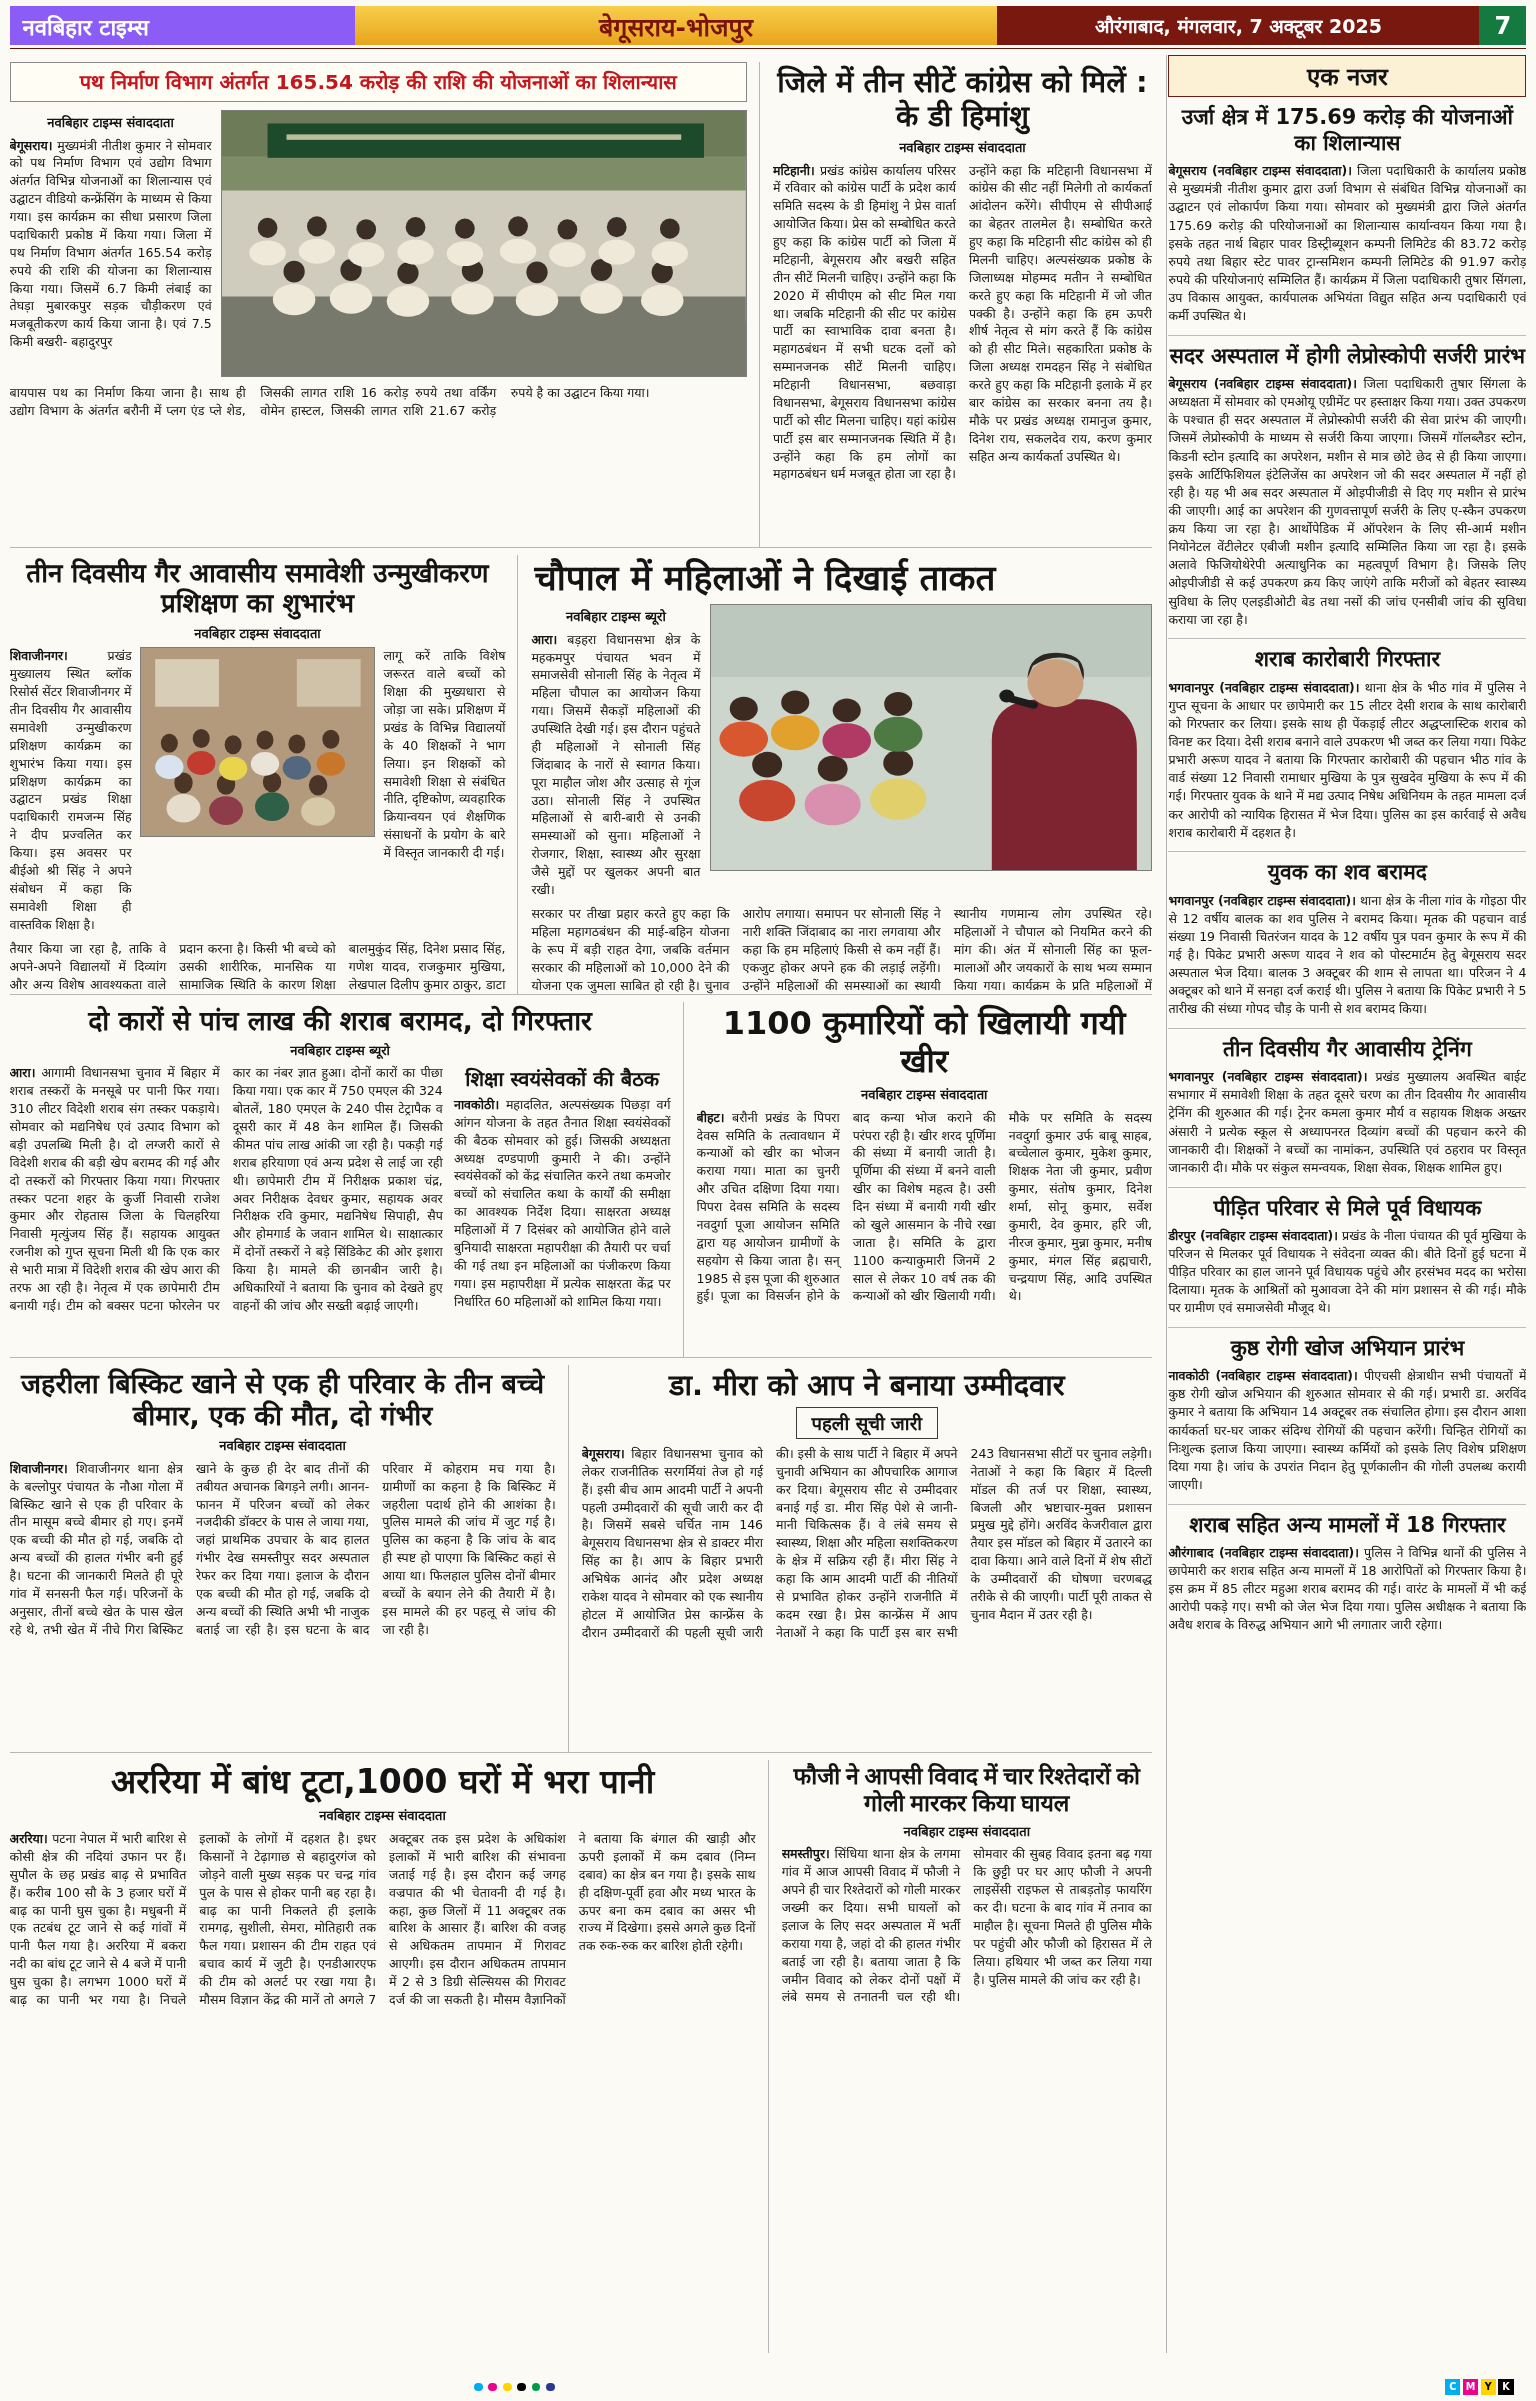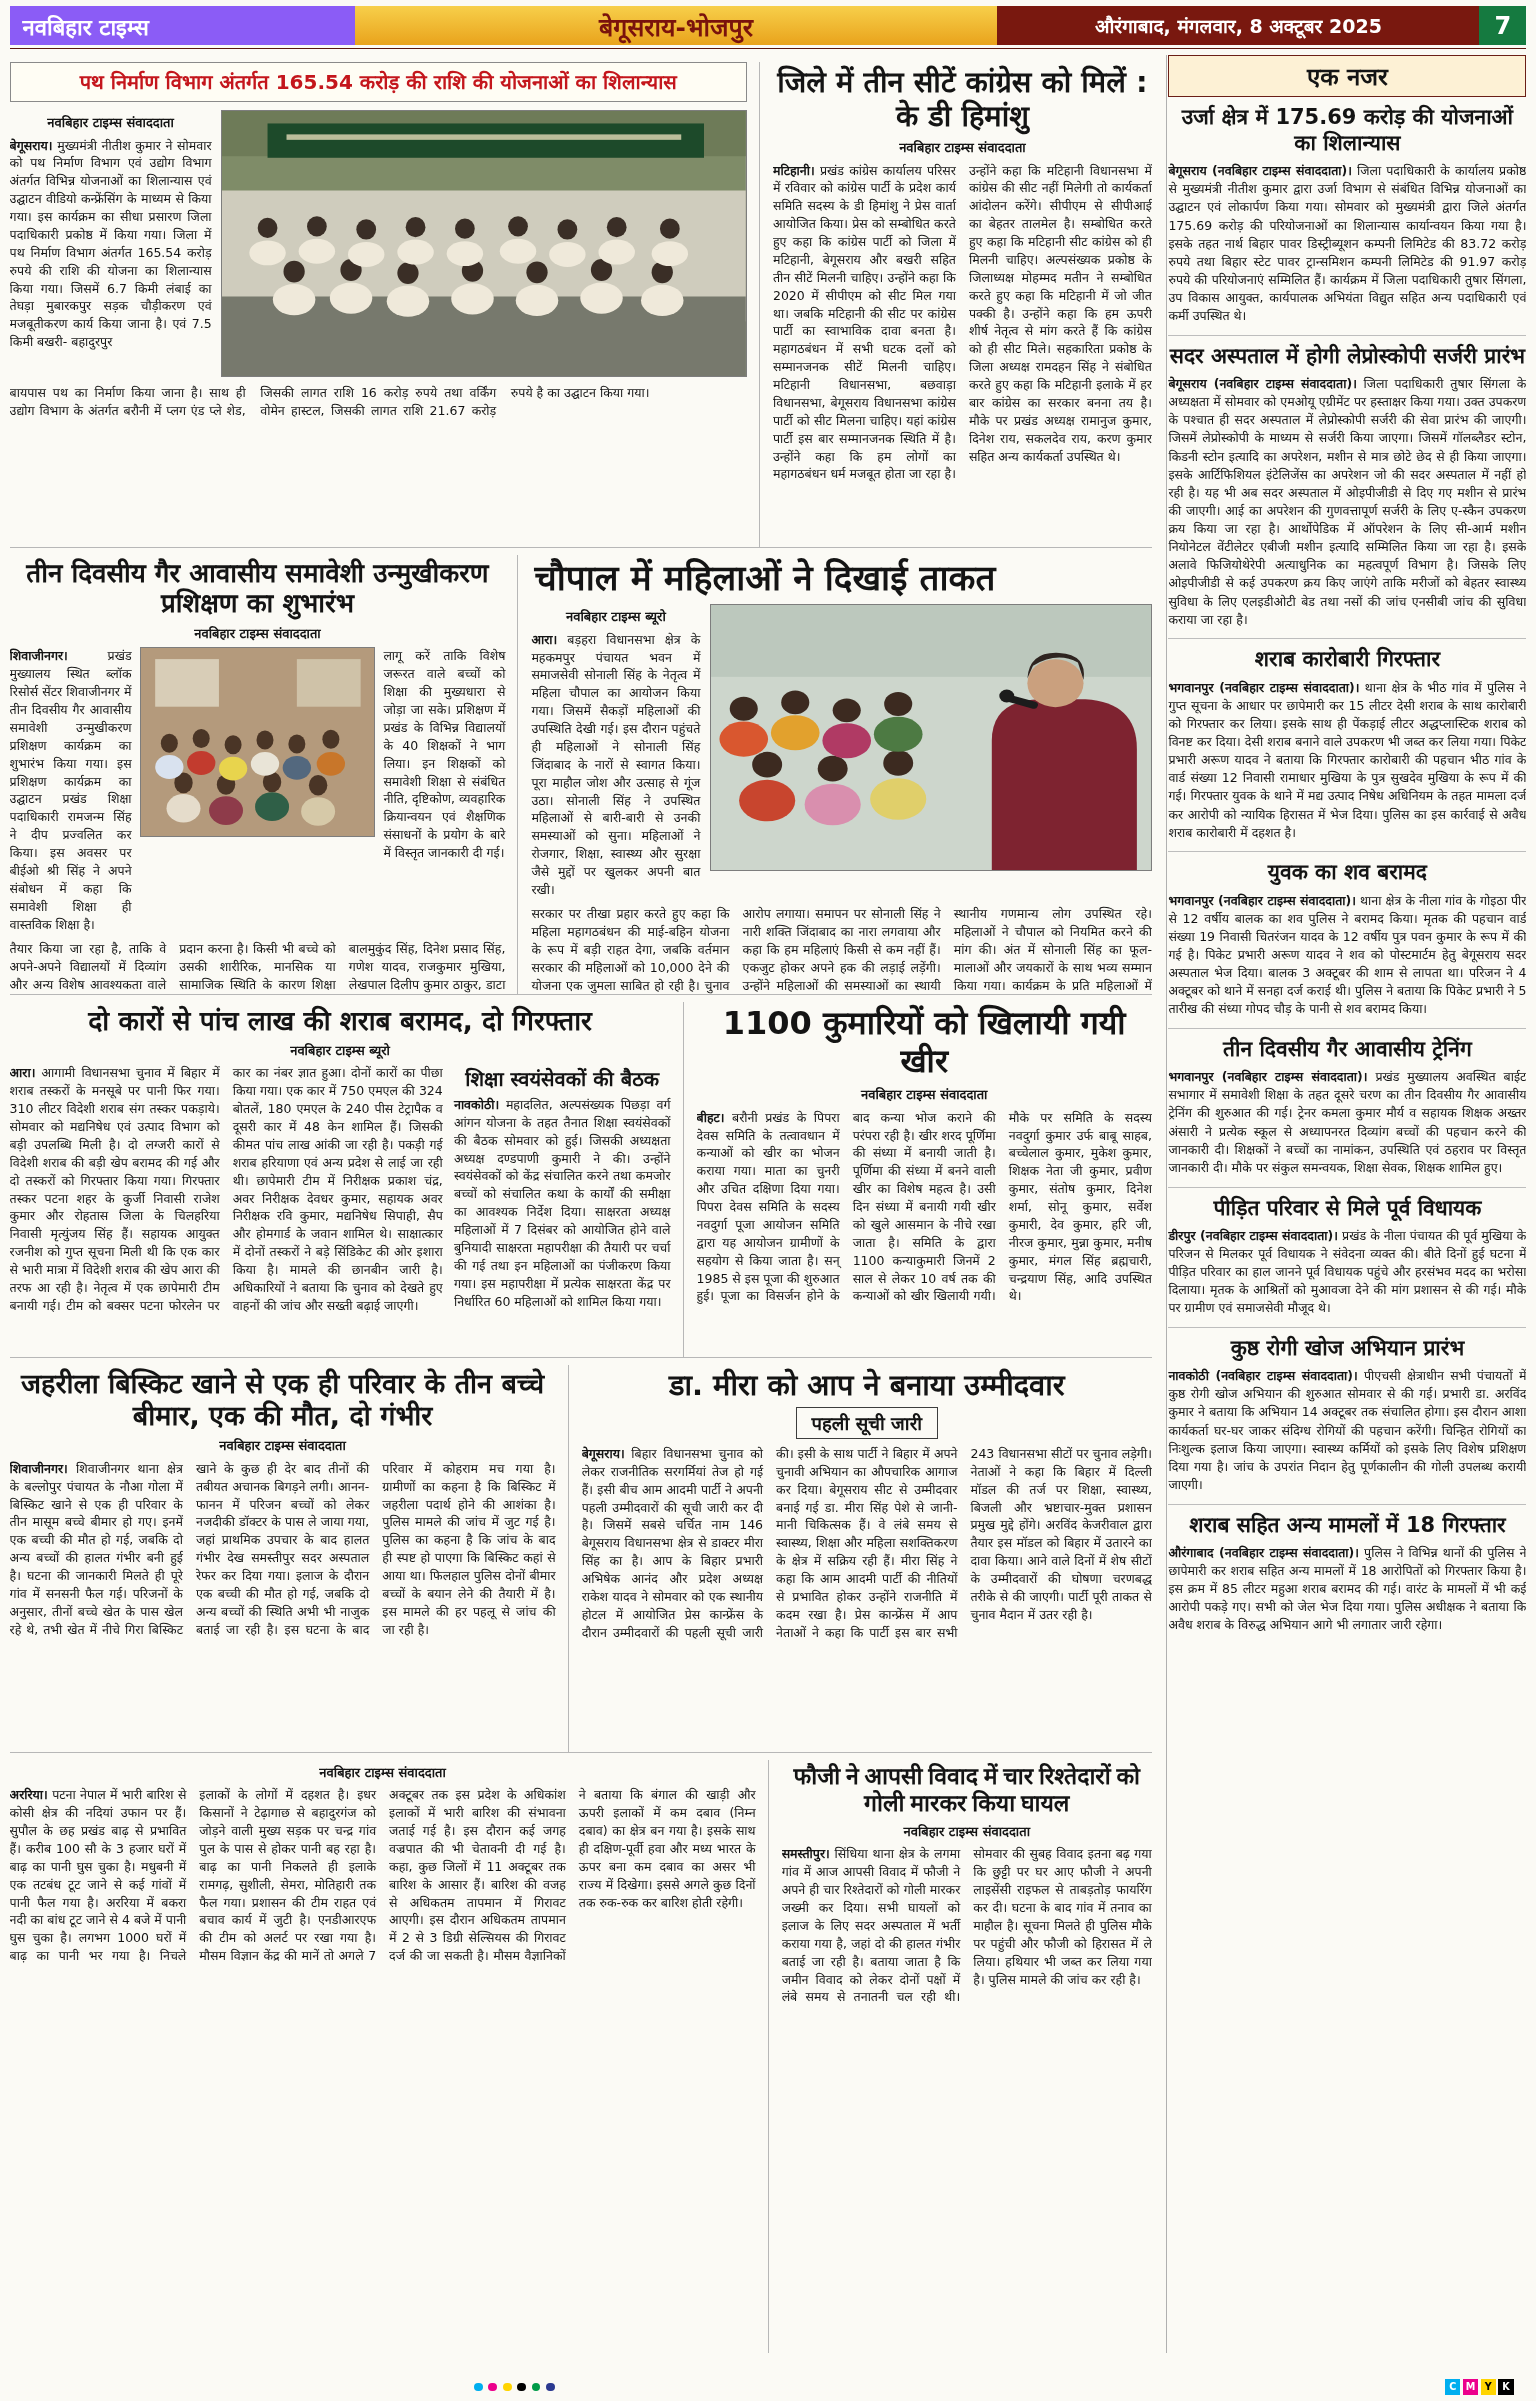--- a/index.html
+++ b/index.html
@@ -86,21 +86,21 @@
   .cmyk .c{background:#00aeef} .cmyk .m{background:#ec008c} .cmyk .y{background:#ffd400;color:#000} .cmyk .k{background:#000}
 </style>
 </head>
 <body>
 
 <div class="page">
 
   <header class="masthead">
     <div class="mh-cell mh-left">नवबिहार टाइम्स</div>
     <div class="mh-cell mh-center">बेगूसराय-भोजपुर</div>
-    <div class="mh-cell mh-right">औरंगाबाद, मंगलवार, 8 अक्टूबर 2025</div>
+    <div class="mh-cell mh-right">औरंगाबाद, मंगलवार, 7 अक्टूबर 2025</div>
     <div class="mh-cell mh-num">7</div>
   </header>
   <div class="rule"></div>
 
   <div class="content">
 
     <div class="main">
 
       <section class="band band1">
         <article class="vline">
@@ -300,20 +300,21 @@
           <span class="kicker">पहली सूची जारी</span>
           <div class="cols3">
             <p class="bt"><b class="dl">बेगूसराय।</b>
               <span>बिहार विधानसभा चुनाव को लेकर राजनीतिक सरगर्मियां तेज हो गई हैं। इसी बीच आम आदमी पार्टी ने अपनी पहली उम्मीदवारों की सूची जारी कर दी है। जिसमें सबसे चर्चित नाम 146 बेगूसराय विधानसभा क्षेत्र से डाक्टर मीरा सिंह का है। आप के बिहार प्रभारी अभिषेक आनंद और प्रदेश अध्यक्ष राकेश यादव ने सोमवार को एक स्थानीय होटल में आयोजित प्रेस कान्फ्रेंस के दौरान उम्मीदवारों की पहली सूची जारी की। इसी के साथ पार्टी ने बिहार में अपने चुनावी अभियान का औपचारिक आगाज कर दिया। बेगूसराय सीट से उम्मीदवार बनाई गई डा. मीरा सिंह पेशे से जानी-मानी चिकित्सक हैं। वे लंबे समय से स्वास्थ्य, शिक्षा और महिला सशक्तिकरण के क्षेत्र में सक्रिय रही हैं। मीरा सिंह ने कहा कि आम आदमी पार्टी की नीतियों से प्रभावित होकर उन्होंने राजनीति में कदम रखा है। प्रेस कान्फ्रेंस में आप नेताओं ने कहा कि पार्टी इस बार सभी 243 विधानसभा सीटों पर चुनाव लड़ेगी। नेताओं ने कहा कि बिहार में दिल्ली मॉडल की तर्ज पर शिक्षा, स्वास्थ्य, बिजली और भ्रष्टाचार-मुक्त प्रशासन प्रमुख मुद्दे होंगे। अरविंद केजरीवाल द्वारा तैयार इस मॉडल को बिहार में उतारने का दावा किया। आने वाले दिनों में शेष सीटों के उम्मीदवारों की घोषणा चरणबद्ध तरीके से की जाएगी। पार्टी पूरी ताकत से चुनाव मैदान में उतर रही है।</span></p>
           </div>
         </article>
       </section>
 
       <section class="band band5">
         <article class="vline">
+          <h2 class="h2 dam-h">अररिया में बांध टूटा,1000 घरों में भरा पानी</h2>
           <div class="by">नवबिहार टाइम्स संवाददाता</div>
           <div class="cols4">
             <p class="bt"><b class="dl">अररिया।</b>
               <span>पटना नेपाल में भारी बारिश से कोसी क्षेत्र की नदियां उफान पर हैं। सुपौल के छह प्रखंड बाढ़ से प्रभावित हैं। करीब 100 सौ के 3 हजार घरों में बाढ़ का पानी घुस चुका है। मधुबनी में एक तटबंध टूट जाने से कई गांवों में पानी फैल गया है। अररिया में बकरा नदी का बांध टूट जाने से 4 बजे में पानी घुस चुका है। लगभग 1000 घरों में बाढ़ का पानी भर गया है। निचले इलाकों के लोगों में दहशत है। इधर किसानों ने टेढ़ागाछ से बहादुरगंज को जोड़ने वाली मुख्य सड़क पर चन्द्र गांव पुल के पास से होकर पानी बह रहा है। बाढ़ का पानी निकलते ही इलाके रामगढ़, सुशीली, सेमरा, मोतिहारी तक फैल गया। प्रशासन की टीम राहत एवं बचाव कार्य में जुटी है। एनडीआरएफ की टीम को अलर्ट पर रखा गया है। मौसम विज्ञान केंद्र की मानें तो अगले 7 अक्टूबर तक इस प्रदेश के अधिकांश इलाकों में भारी बारिश की संभावना जताई गई है। इस दौरान कई जगह वज्रपात की भी चेतावनी दी गई है। कहा, कुछ जिलों में 11 अक्टूबर तक बारिश के आसार हैं। बारिश की वजह से अधिकतम तापमान में गिरावट आएगी। इस दौरान अधिकतम तापमान में 2 से 3 डिग्री सेल्सियस की गिरावट दर्ज की जा सकती है। मौसम वैज्ञानिकों ने बताया कि बंगाल की खाड़ी और ऊपरी इलाकों में कम दबाव (निम्न दबाव) का क्षेत्र बन गया है। इसके साथ ही दक्षिण-पूर्वी हवा और मध्य भारत के ऊपर बना कम दबाव का असर भी राज्य में दिखेगा। इससे अगले कुछ दिनों तक रुक-रुक कर बारिश होती रहेगी।</span></p>
           </div>
         </article>
 
         <article>
           <h2 class="h2 soldier-h">फौजी ने आपसी विवाद में चार रिश्तेदारों को गोली मारकर किया घायल</h2>
           <div class="by">नवबिहार टाइम्स संवाददाता</div>

